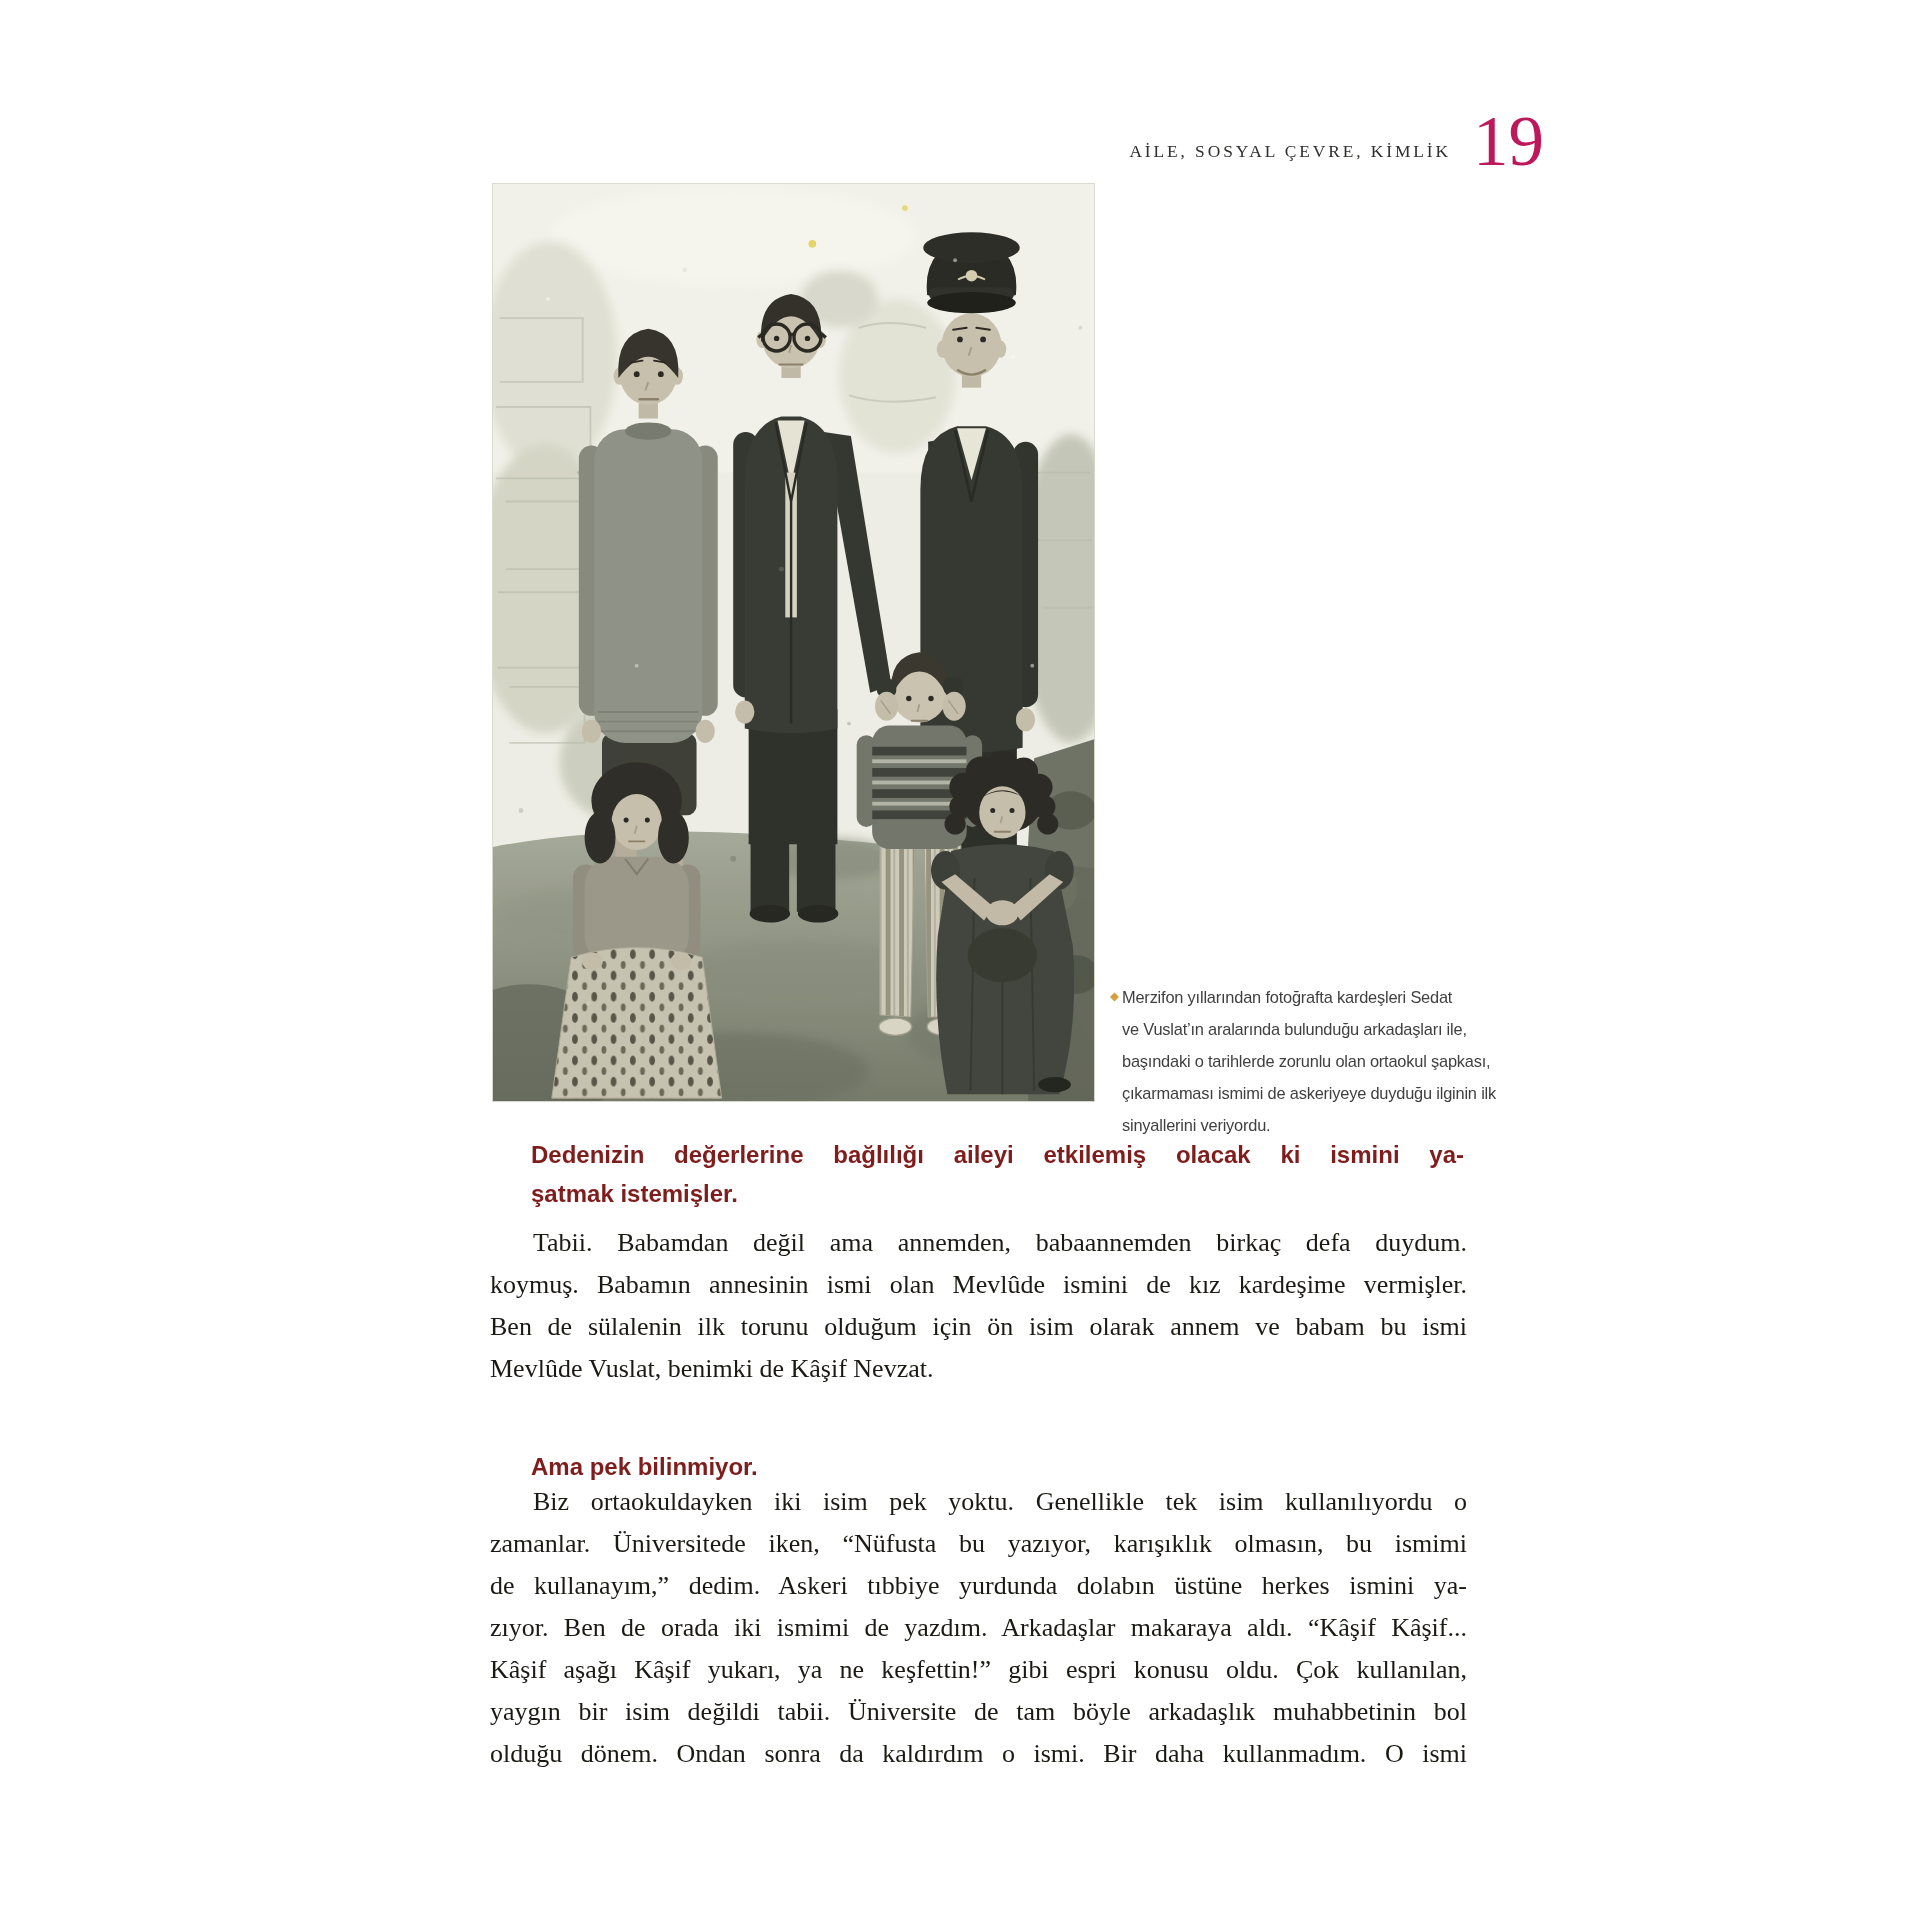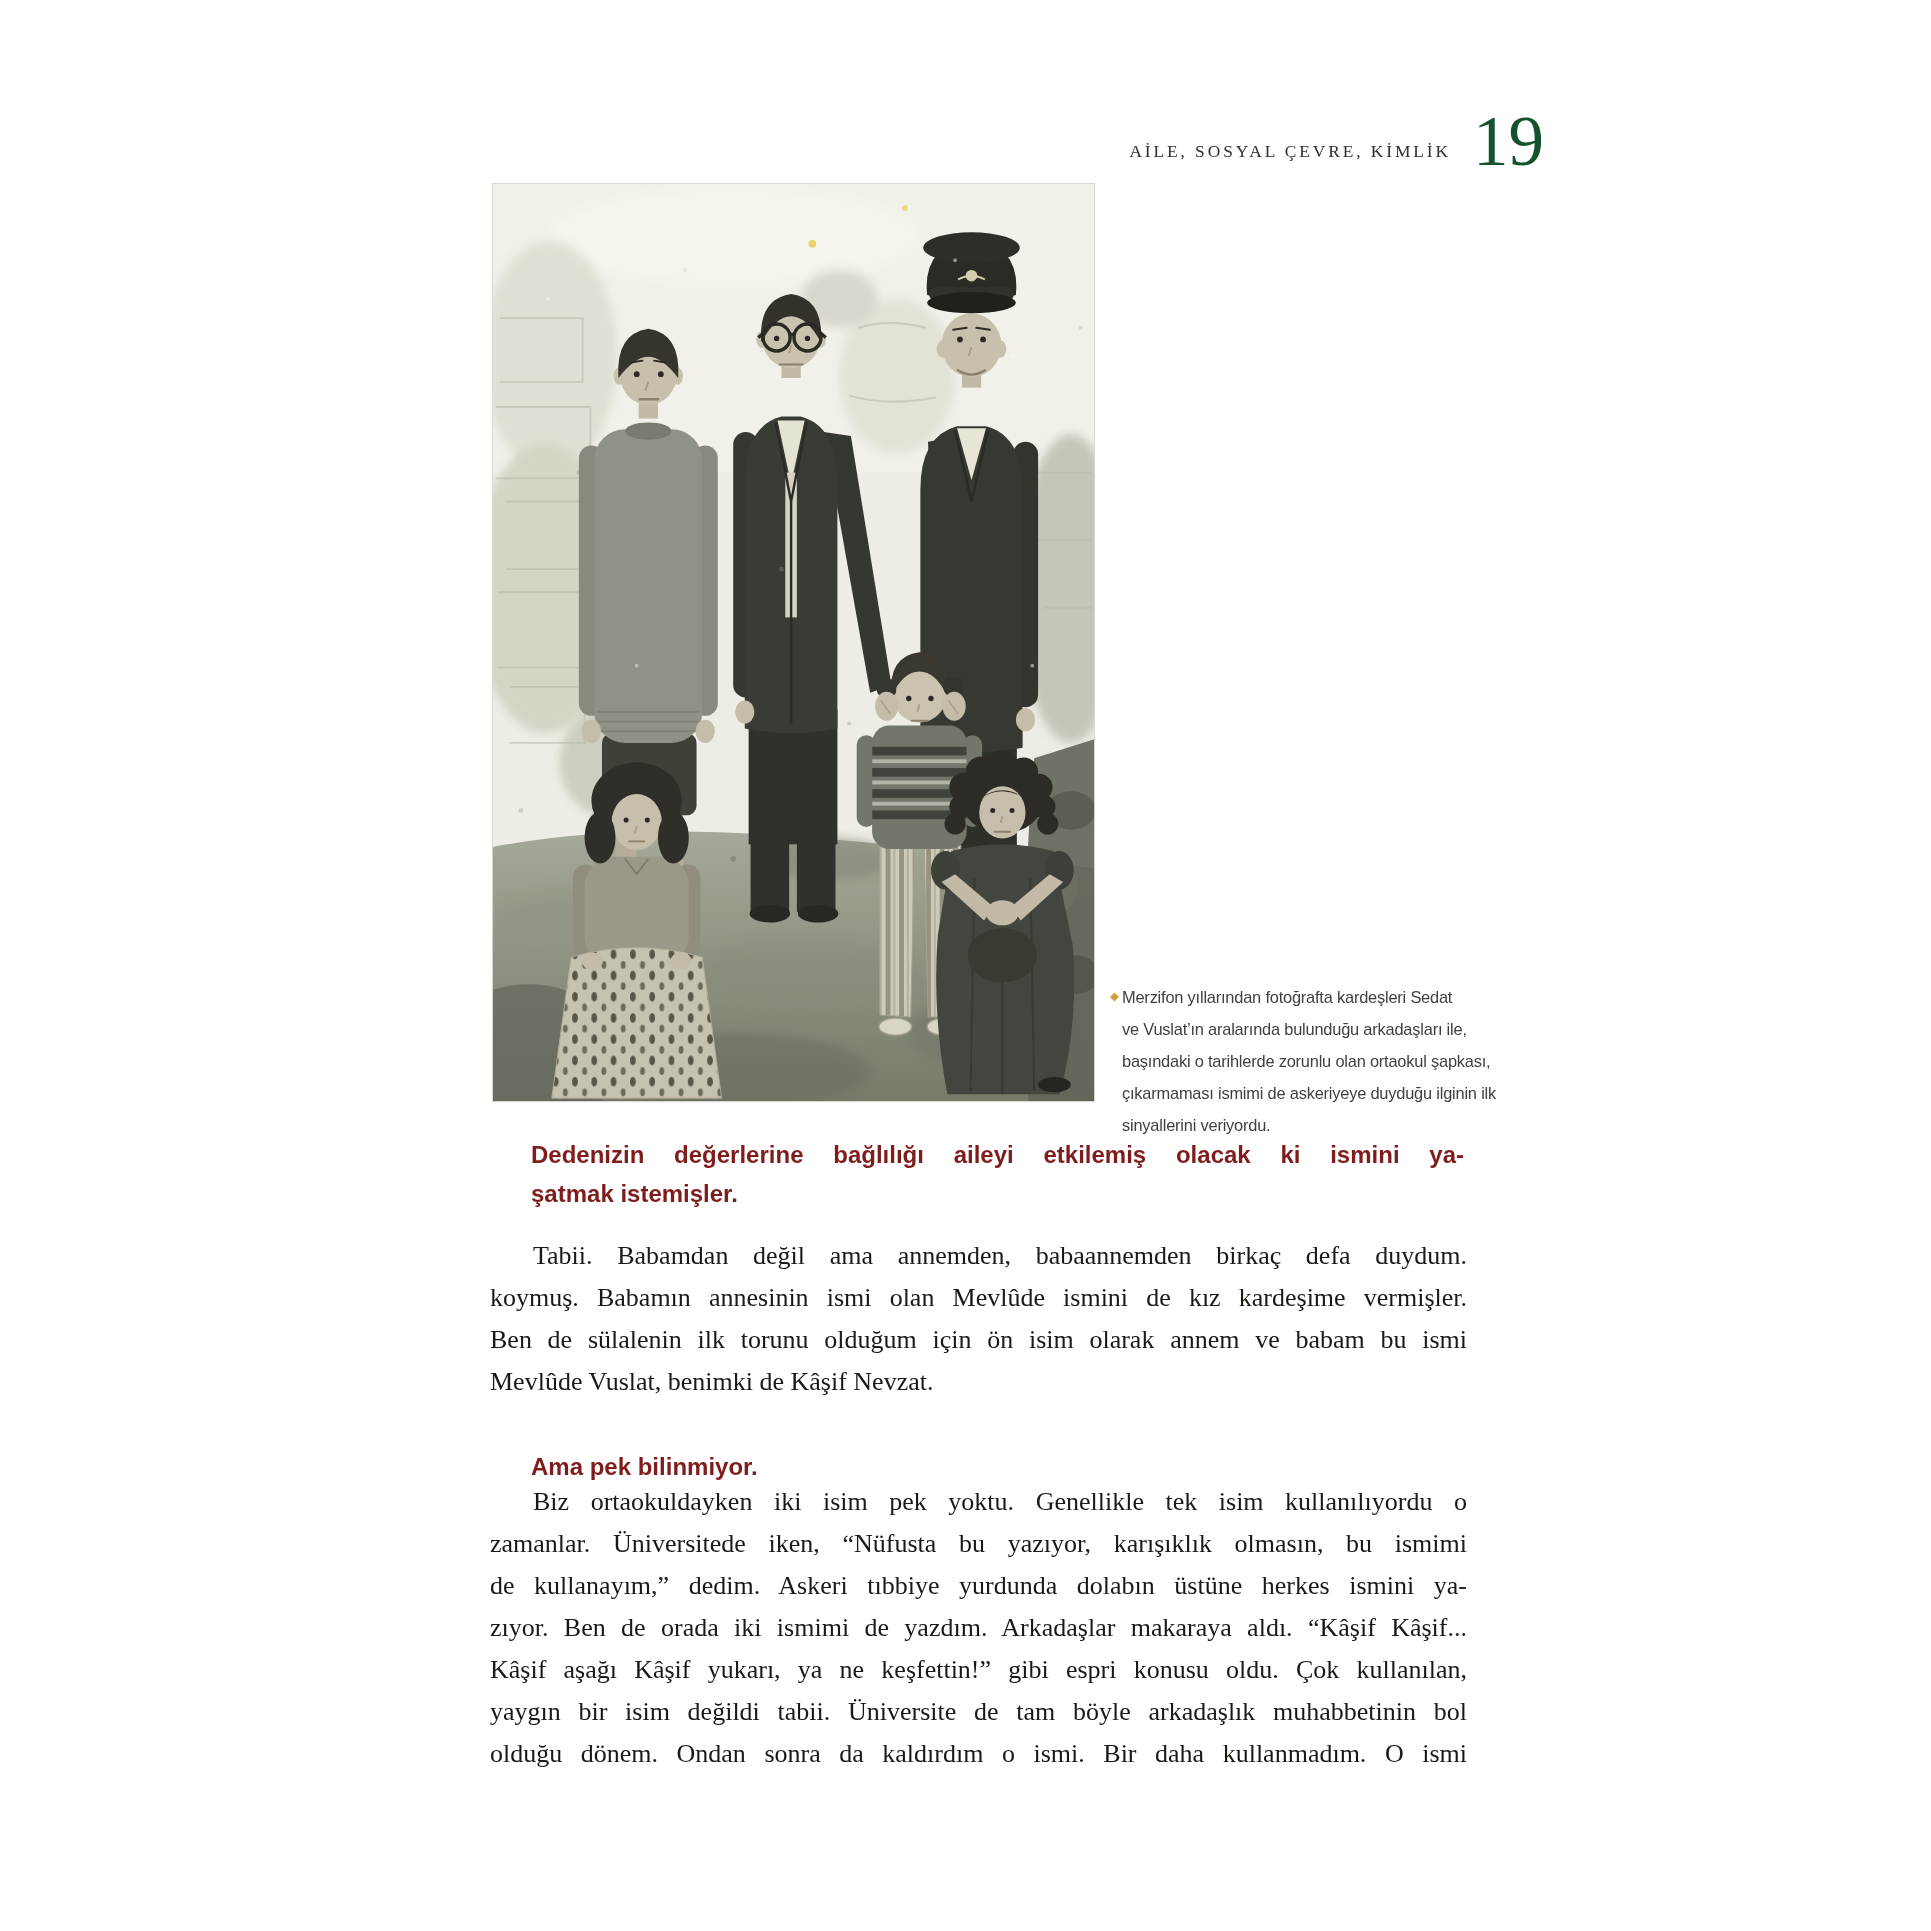--- a/index.html
+++ b/index.html
@@ -24,35 +24,35 @@
   .caption-lines{margin-left:12px;}
   .caption-lines .line{white-space:nowrap;text-align:left;}
 
   
   .question{position:absolute;left:531px;width:933px;
         font-family:"Liberation Sans",sans-serif;font-weight:700;font-size:24px;line-height:39px;
         color:#7f1d1d;}
   .q1{top:1135px;}
   .q2{top:1427px;margin-top:20px;}
   .bodypara{position:absolute;left:490px;width:977px;font-size:26px;line-height:42px;color:#1b1914;}
-  .p1{top:1222px;margin-top:13px;}
+  .p1{top:1222px;}
   .p2{top:1481px;}
   .jblock .line{text-align:justify;text-align-last:justify;white-space:nowrap;}
   .jblock .line:last-child{text-align-last:left;}
   .jblock.stretch-last .line:last-child{text-align-last:justify;}
   .indent-first .line:first-child{text-indent:43px;}
 </style>
 </head>
 <body>
 
 <div class="page">
 
   <header>
     <div class="page-header-title" style="color: rgb(47, 46, 44);">AİLE, SOSYAL ÇEVRE, KİMLİK</div>
-    <div class="page-number" style="color: #14532d;">19</div>
+    <div class="page-number" style="color: #be185d;">19</div>
   </header>
 
   <figure class="photo-figure">
     <svg viewBox="0 0 625 952" preserveAspectRatio="none" role="img" aria-label="Siyah-beyaz eski fotoğraf: duvar önünde altı çocuk; arkada kazaklı bir oğlan, gözlüklü takım elbiseli bir oğlan ve şapkalı takım elbiseli bir oğlan; önde çizgili kazaklı küçük bir çocuk ile oturan iki kız">
       <defs>
         <linearGradient id="gGround" x1="0" y1="0" x2="0" y2="1">
           <stop offset="0" stop-color="#a6aa9a"></stop>
             <stop offset="1" stop-color="#747968"></stop>
         </linearGradient>
         <pattern id="pStripesV" width="14" height="14" patternUnits="userSpaceOnUse">

